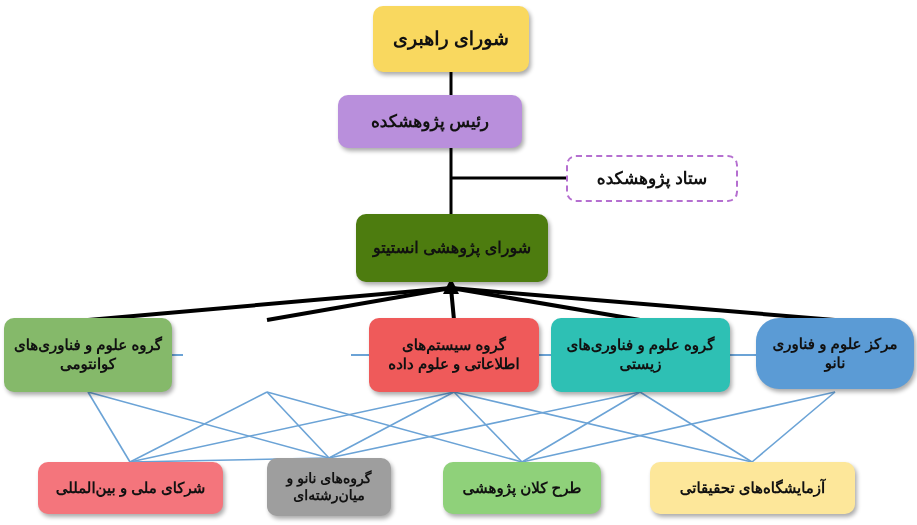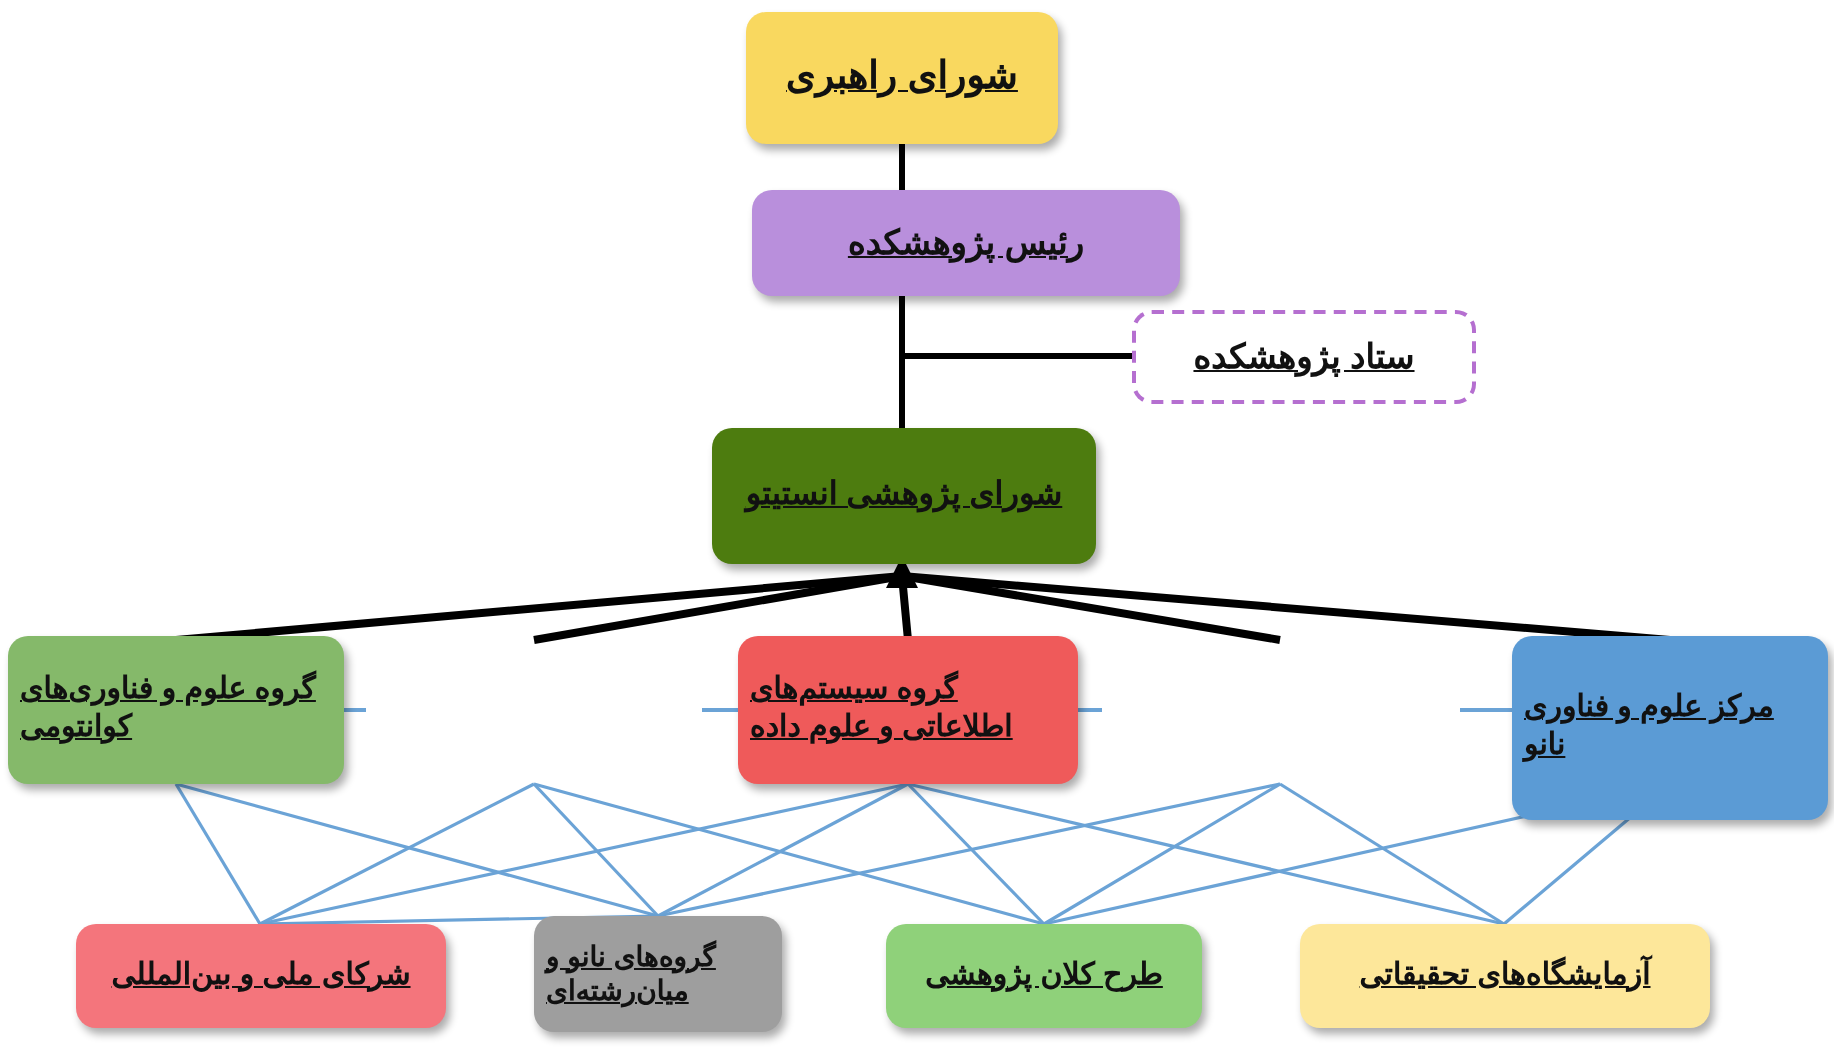--- a/index.html
+++ b/index.html
@@ -23,46 +23,45 @@
     top: 0;
     width: 917px;
     height: 525px;
   }
   .node {
     position: absolute;
     box-sizing: border-box;
     display: flex;
     align-items: center;
     justify-content: center;
-    text-align: left;
+    text-align: center;
     border-radius: 10px;
     color: #111111;
     font-weight: bold;
     direction: rtl;
     line-height: 1.25;
     padding: 4px 6px;
     box-shadow: 2px 3px 4px rgba(0,0,0,0.33);
     z-index: 3;
-    text-decoration: underline;
   }
   .node.dashed {
     box-shadow: none;
     background: #ffffff;
     border: 2px dashed #b56fd0;
   }
   .n-council   { left: 373px; top: 6px;   width: 156px; height: 66px;  background: #f9d85f; font-size: 19px; }
-  .n-head      { left: 376px; top: 95px;  width: 214px; height: 53px;  background: #b98fdc; font-size: 17px; }
+  .n-head      { left: 338px; top: 95px;  width: 184px; height: 53px;  background: #b98fdc; font-size: 17px; }
   .n-staff     { left: 566px; top: 155px; width: 172px; height: 47px;  background: #ffffff; font-size: 17px; }
   .n-research  { left: 356px; top: 214px; width: 192px; height: 68px;  background: #4d7c0f; font-size: 16px; }
 
   .n-g1 { left: 4px;   top: 318px; width: 168px; height: 74px; background: #85b96a; font-size: 15px; }
   .n-g2 { left: 183px; top: 318px; width: 168px; height: 74px; background: #eb8b4f; font-size: 15px; }
   .n-g3 { left: 369px; top: 318px; width: 170px; height: 74px; background: #ef5a5a; font-size: 15px; }
   .n-g4 { left: 551px; top: 318px; width: 179px; height: 74px; background: #2ec0b4; font-size: 15px; }
-  .n-g5 { left: 756px; top: 318px; width: 158px; height: 92px; background: #5b9bd5; font-size: 15px; }
+  .n-g5 { left: 756px; top: 318px; width: 158px; height: 71px; background: #5b9bd5; font-size: 15px; border-radius: 23px; }
 
   .n-b1 { left: 38px;  top: 462px; width: 185px; height: 52px; background: #f4757c; font-size: 15px; }
   .n-b2 { left: 267px; top: 458px; width: 124px; height: 58px; background: #9e9e9e; font-size: 14px; }
   .n-b3 { left: 443px; top: 462px; width: 158px; height: 52px; background: #8fd17a; font-size: 15px; }
   .n-b4 { left: 650px; top: 462px; width: 205px; height: 52px; background: #fde79a; font-size: 15px; }
 </style>
 </head>
 <body>
 
 <div id="canvas">
@@ -119,20 +118,23 @@
   <div class="node n-research">
     <span>شورای پژوهشی انستیتو</span>
   </div>
 
   <div class="node n-g1">
     <span>گروه علوم و فناوری‌های کوانتومی</span>
   </div>
   <div class="node n-g3">
     <span>گروه سیستم‌های اطلاعاتی و علوم داده</span>
   </div>
+  <div class="node n-g4">
+    <span>گروه علوم و فناوری‌های زیستی</span>
+  </div>
   <div class="node n-g5">
     <span>مرکز علوم و فناوری نانو</span>
   </div>
 
   <div class="node n-b1">
     <span>شرکای ملی و بین‌المللی</span>
   </div>
   <div class="node n-b2">
     <span>گروه‌های نانو و میان‌رشته‌ای</span>
   </div>

